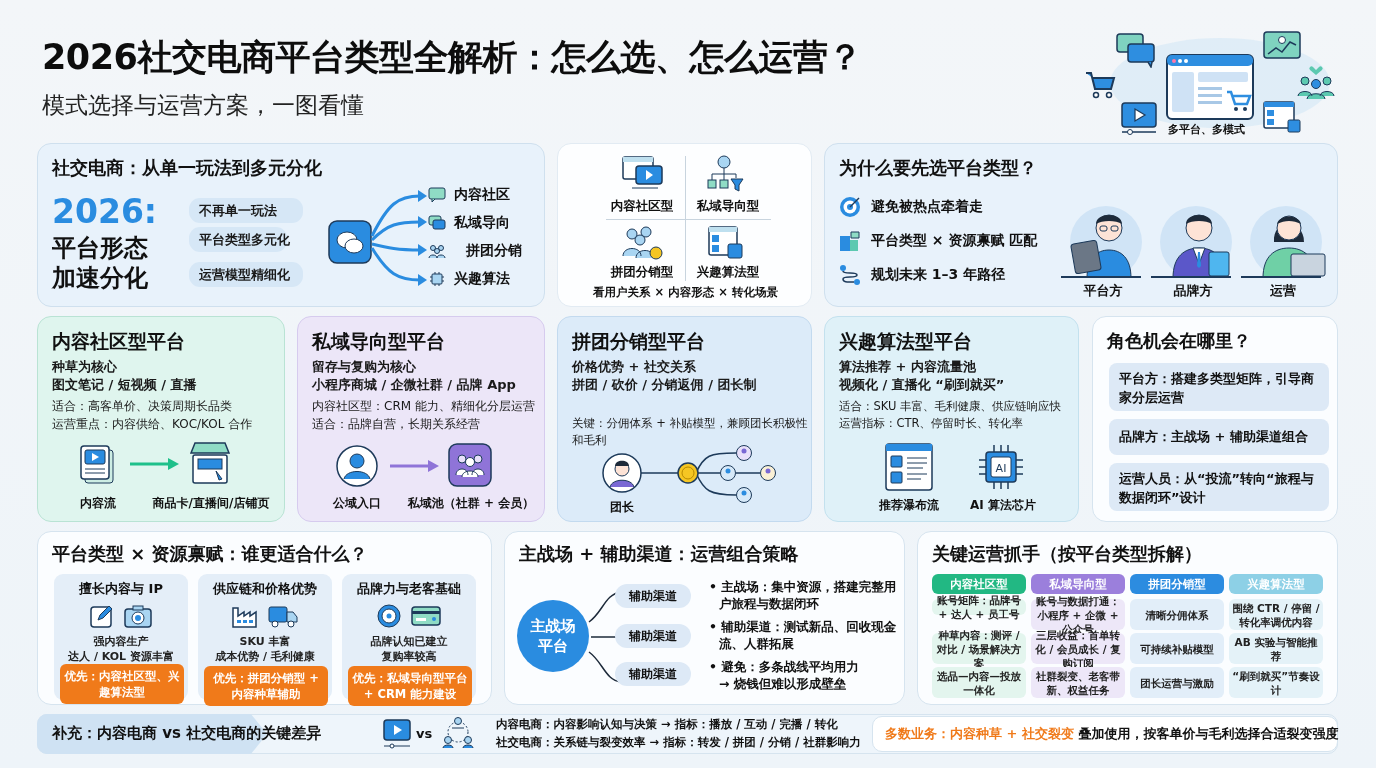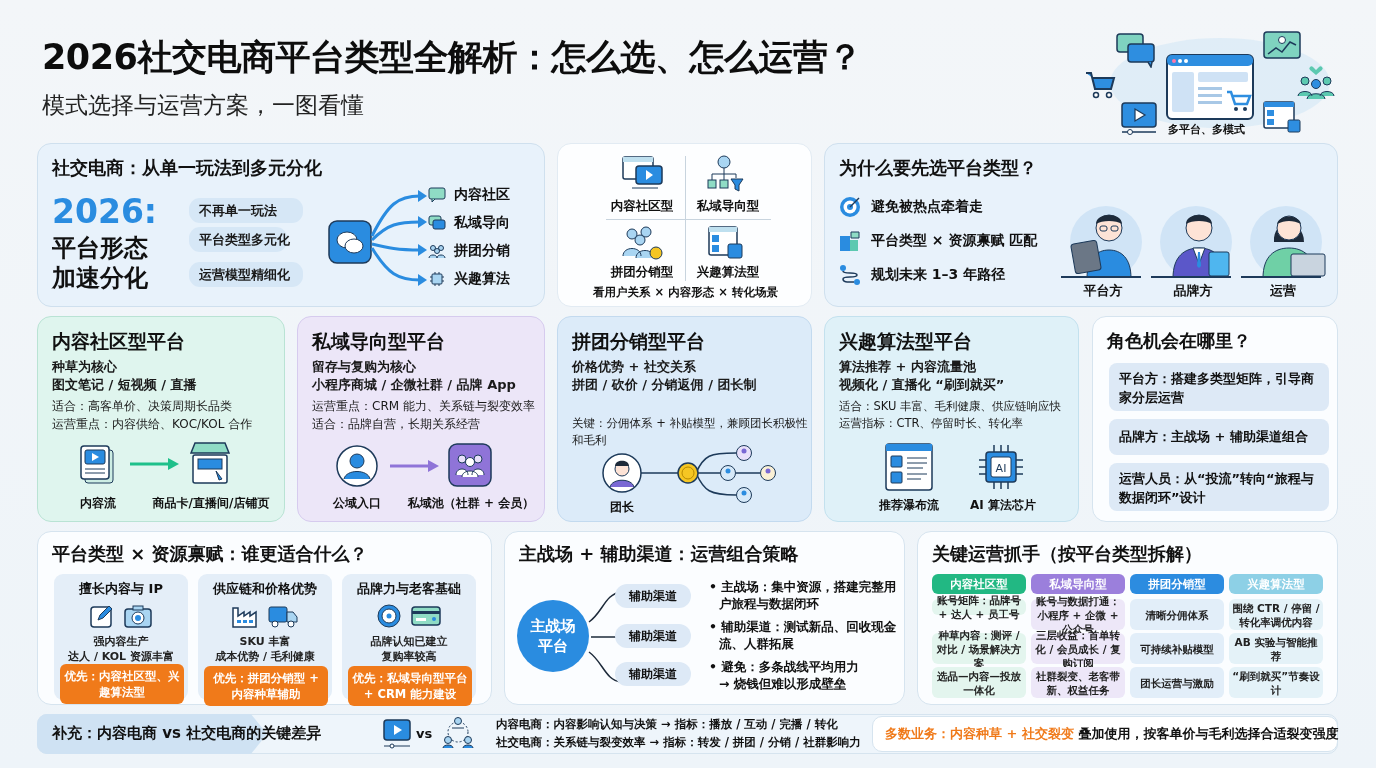--- a/index.html
+++ b/index.html
@@ -120,21 +120,21 @@
       </svg>
       <span style="font-size:14px;font-weight:700">内容社区</span>
     </div>
   <div class="abs" style="left:390px;top:70px;display:flex;align-items:center;gap:8px">
       <svg width="18" height="16" viewBox="0 0 18 16">
         <rect x="1" y="1" width="12" height="9" rx="2" fill="#8fdcc5" stroke="#1d3a5a"></rect>
         <rect x="5" y="5" width="12" height="9" rx="2" fill="#2a8ce0" stroke="#1d3a5a"></rect>
       </svg>
       <span style="font-size:14px;font-weight:700">私域导向</span>
     </div>
-  <div class="abs" style="left:390px;top:98px;display:flex;align-items:center;gap:8px">
+  <div class="abs" style="left:390px;top:98px;display:flex;align-items:center;gap:20px">
       <svg width="18" height="16" viewBox="0 0 18 16">
         <circle cx="5" cy="5" r="2.5" fill="#a9d5f2" stroke="#1d3a5a"></circle>
         <circle cx="13" cy="5" r="2.5" fill="#a9d5f2" stroke="#1d3a5a"></circle>
         <circle cx="9" cy="8" r="2.5" fill="#a9d5f2" stroke="#1d3a5a"></circle>
         <path d="M1 15c0-4 8-4 8 0M9 15c0-4 8-4 8 0" fill="#a9d5f2" stroke="#1d3a5a"></path>
       </svg>
       <span style="font-size:14px;font-weight:700">拼团分销</span>
     </div>
   <div class="abs" style="left:390px;top:126px;display:flex;align-items:center;gap:8px">
       <svg width="18" height="16" viewBox="0 0 18 16">
@@ -276,21 +276,21 @@
       <path d="M28 30l6 8-3 1z" fill="#2a8ce0" stroke="#1d3a5a"></path>
     </svg>
   <div class="abs lbl" style="left:30px;top:178px;width:60px;font-size:12px">内容流</div>
   <div class="abs lbl" style="left:108px;top:178px;width:130px;font-size:12px">商品卡/直播间/店铺页</div>
 </div>
 
 <div class="card big" style="left:297px;top:316px;width:248px;height:206px;background:#ece6f8;border-color:#d6cbee">
   <h2 class="abs" style="left:14px;top:12px">私域导向型平台</h2>
   <div class="abs txt" style="left:14px;top:40px;font-weight:700">留存与复购为核心</div>
   <div class="abs txt" style="left:14px;top:58px;font-weight:700">小程序商城 / 企微社群 / 品牌 App</div>
-  <div class="abs txt" style="left:14px;top:80px;font-size:12px">运营重点：CRM 能力、关系链与裂变效率</div>
+  <div class="abs txt" style="left:14px;top:80px;font-size:12px">内容社区型：CRM 能力、精细化分层运营</div>
   <div class="abs txt" style="left:14px;top:98px;font-size:12px">适合：品牌自营，长期关系经营</div>
   <svg class="abs" style="left:38px;top:128px" width="42" height="42" viewBox="0 0 42 42">
       <circle cx="21" cy="21" r="20" fill="#fff" stroke="#1d3a5a" stroke-width="1.5"></circle>
       <circle cx="21" cy="16" r="7" fill="#2a8ce0" stroke="#1d3a5a"></circle>
       <path d="M8 34c2-10 24-10 26 0" fill="#2a8ce0" stroke="#1d3a5a"></path>
     </svg>
   <svg class="abs" style="left:92px;top:142px" width="50" height="14" viewBox="0 0 50 14">
       <line x1="0" y1="7" x2="40" y2="7" stroke="#8f74d8" stroke-width="3"></line>
       <path d="M38 1l11 6-11 6z" fill="#8f74d8"></path>
     </svg>

